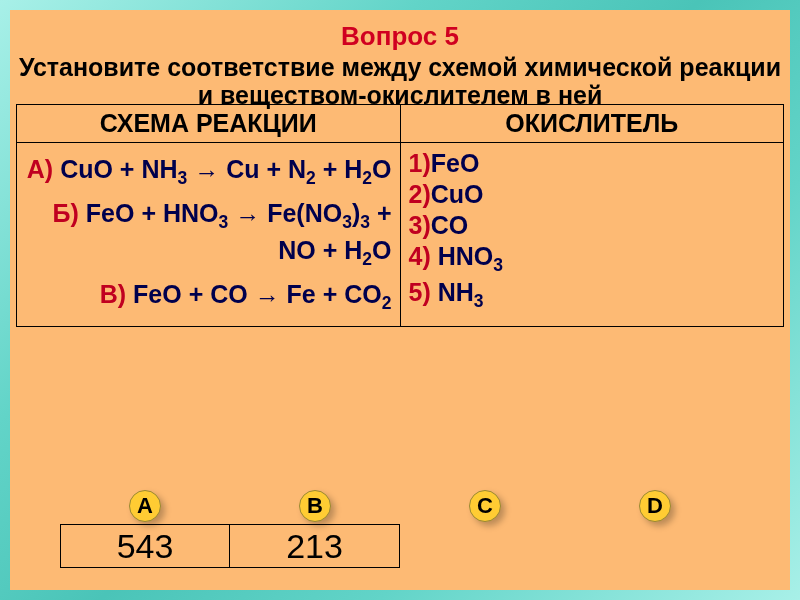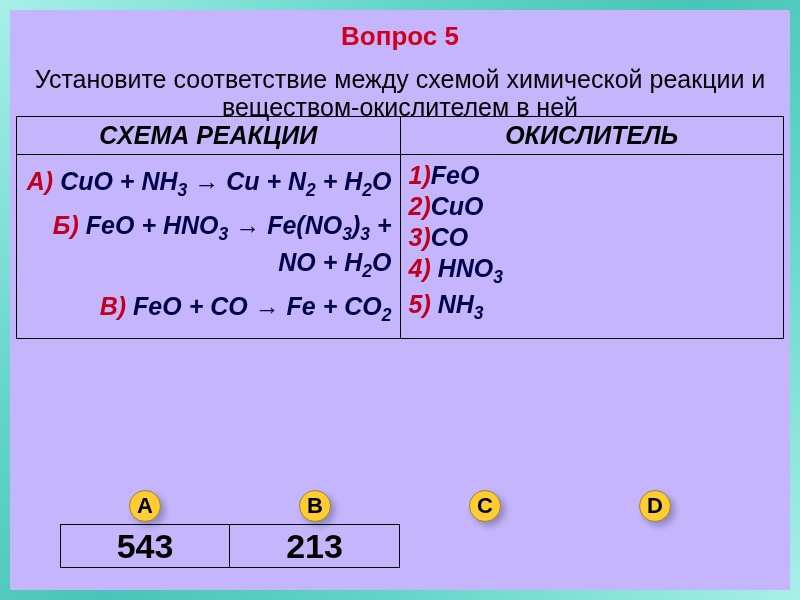--- a/index.html
+++ b/index.html
@@ -4,52 +4,51 @@
 <style>
   * { box-sizing: border-box; margin: 0; padding: 0; }
   body {
     width: 800px; height: 600px;
     font-family: Arial, sans-serif;
     background: linear-gradient(135deg, #a8f0e8 0%, #62d4c8 30%, #4ac4b8 50%, #62d4c8 70%, #a8f0e8 100%);
     padding: 10px;
     overflow: hidden;
   }
   .slide {
-    background: #c4b5fd;
+    background: #fdba74;
     width: 100%; height: 100%;
     padding: 12px 6px;
     position: relative;
   }
   .title {
     color: #d00020;
     font-weight: bold;
     font-size: 26px;
     text-align: center;
     line-height: 1.1;
   }
   .subtitle {
     color: #000;
-    font-weight: normal;
+    font-weight: bold;
     font-size: 25px;
     text-align: center;
     line-height: 1.15;
-    margin-top: 14px;
+    margin-top: 2px;
   }
   .main-table {
     border-collapse: collapse;
     width: 100%;
     margin-top: -6px;
   }
   .main-table th, .main-table td {
     border: 1px solid #000;
     vertical-align: top;
     padding: 4px 8px;
     font-size: 25px;
     text-align: left;
-    font-style: italic;
   }
   .main-table th {
     font-weight: bold;
     text-align: center;
     font-size: 25px;
   }
   .reaction-cell { width: 50%; }
   .oxidizer-cell { width: 50%; }
   .rx-line { margin: 6px 0 6px 0; line-height: 1.35; font-weight: bold; color:#00004d;text-align:right;}
   .rx-label { color: #c00020; font-weight: bold; }
@@ -73,21 +72,21 @@
     border: 1px solid #998833;
     border-radius: 50%;
     width: 32px; height: 32px;
     display: flex; align-items: center; justify-content: center;
     font-weight: bold; font-size: 22px;
     box-shadow: 4px 4px 6px rgba(0,0,0,.25);
   }
   .ans-val {
     border: 1px solid #000;
     width: 170px; height: 44px;
-    font-size: 34px; font-weight: bold;
+    font-size: 34px; font-weight: normal;
     display: flex; align-items: center; justify-content: center;
   }
   .ans-col:not(:first-child) .ans-val { border-left: none; }
   .ans-col:first-child .ans-label-row,
   .ans-col:nth-child(2) .ans-label-row { justify-content: center; }
 </style>
 </head>
 <body>
 
 <div class="slide">

